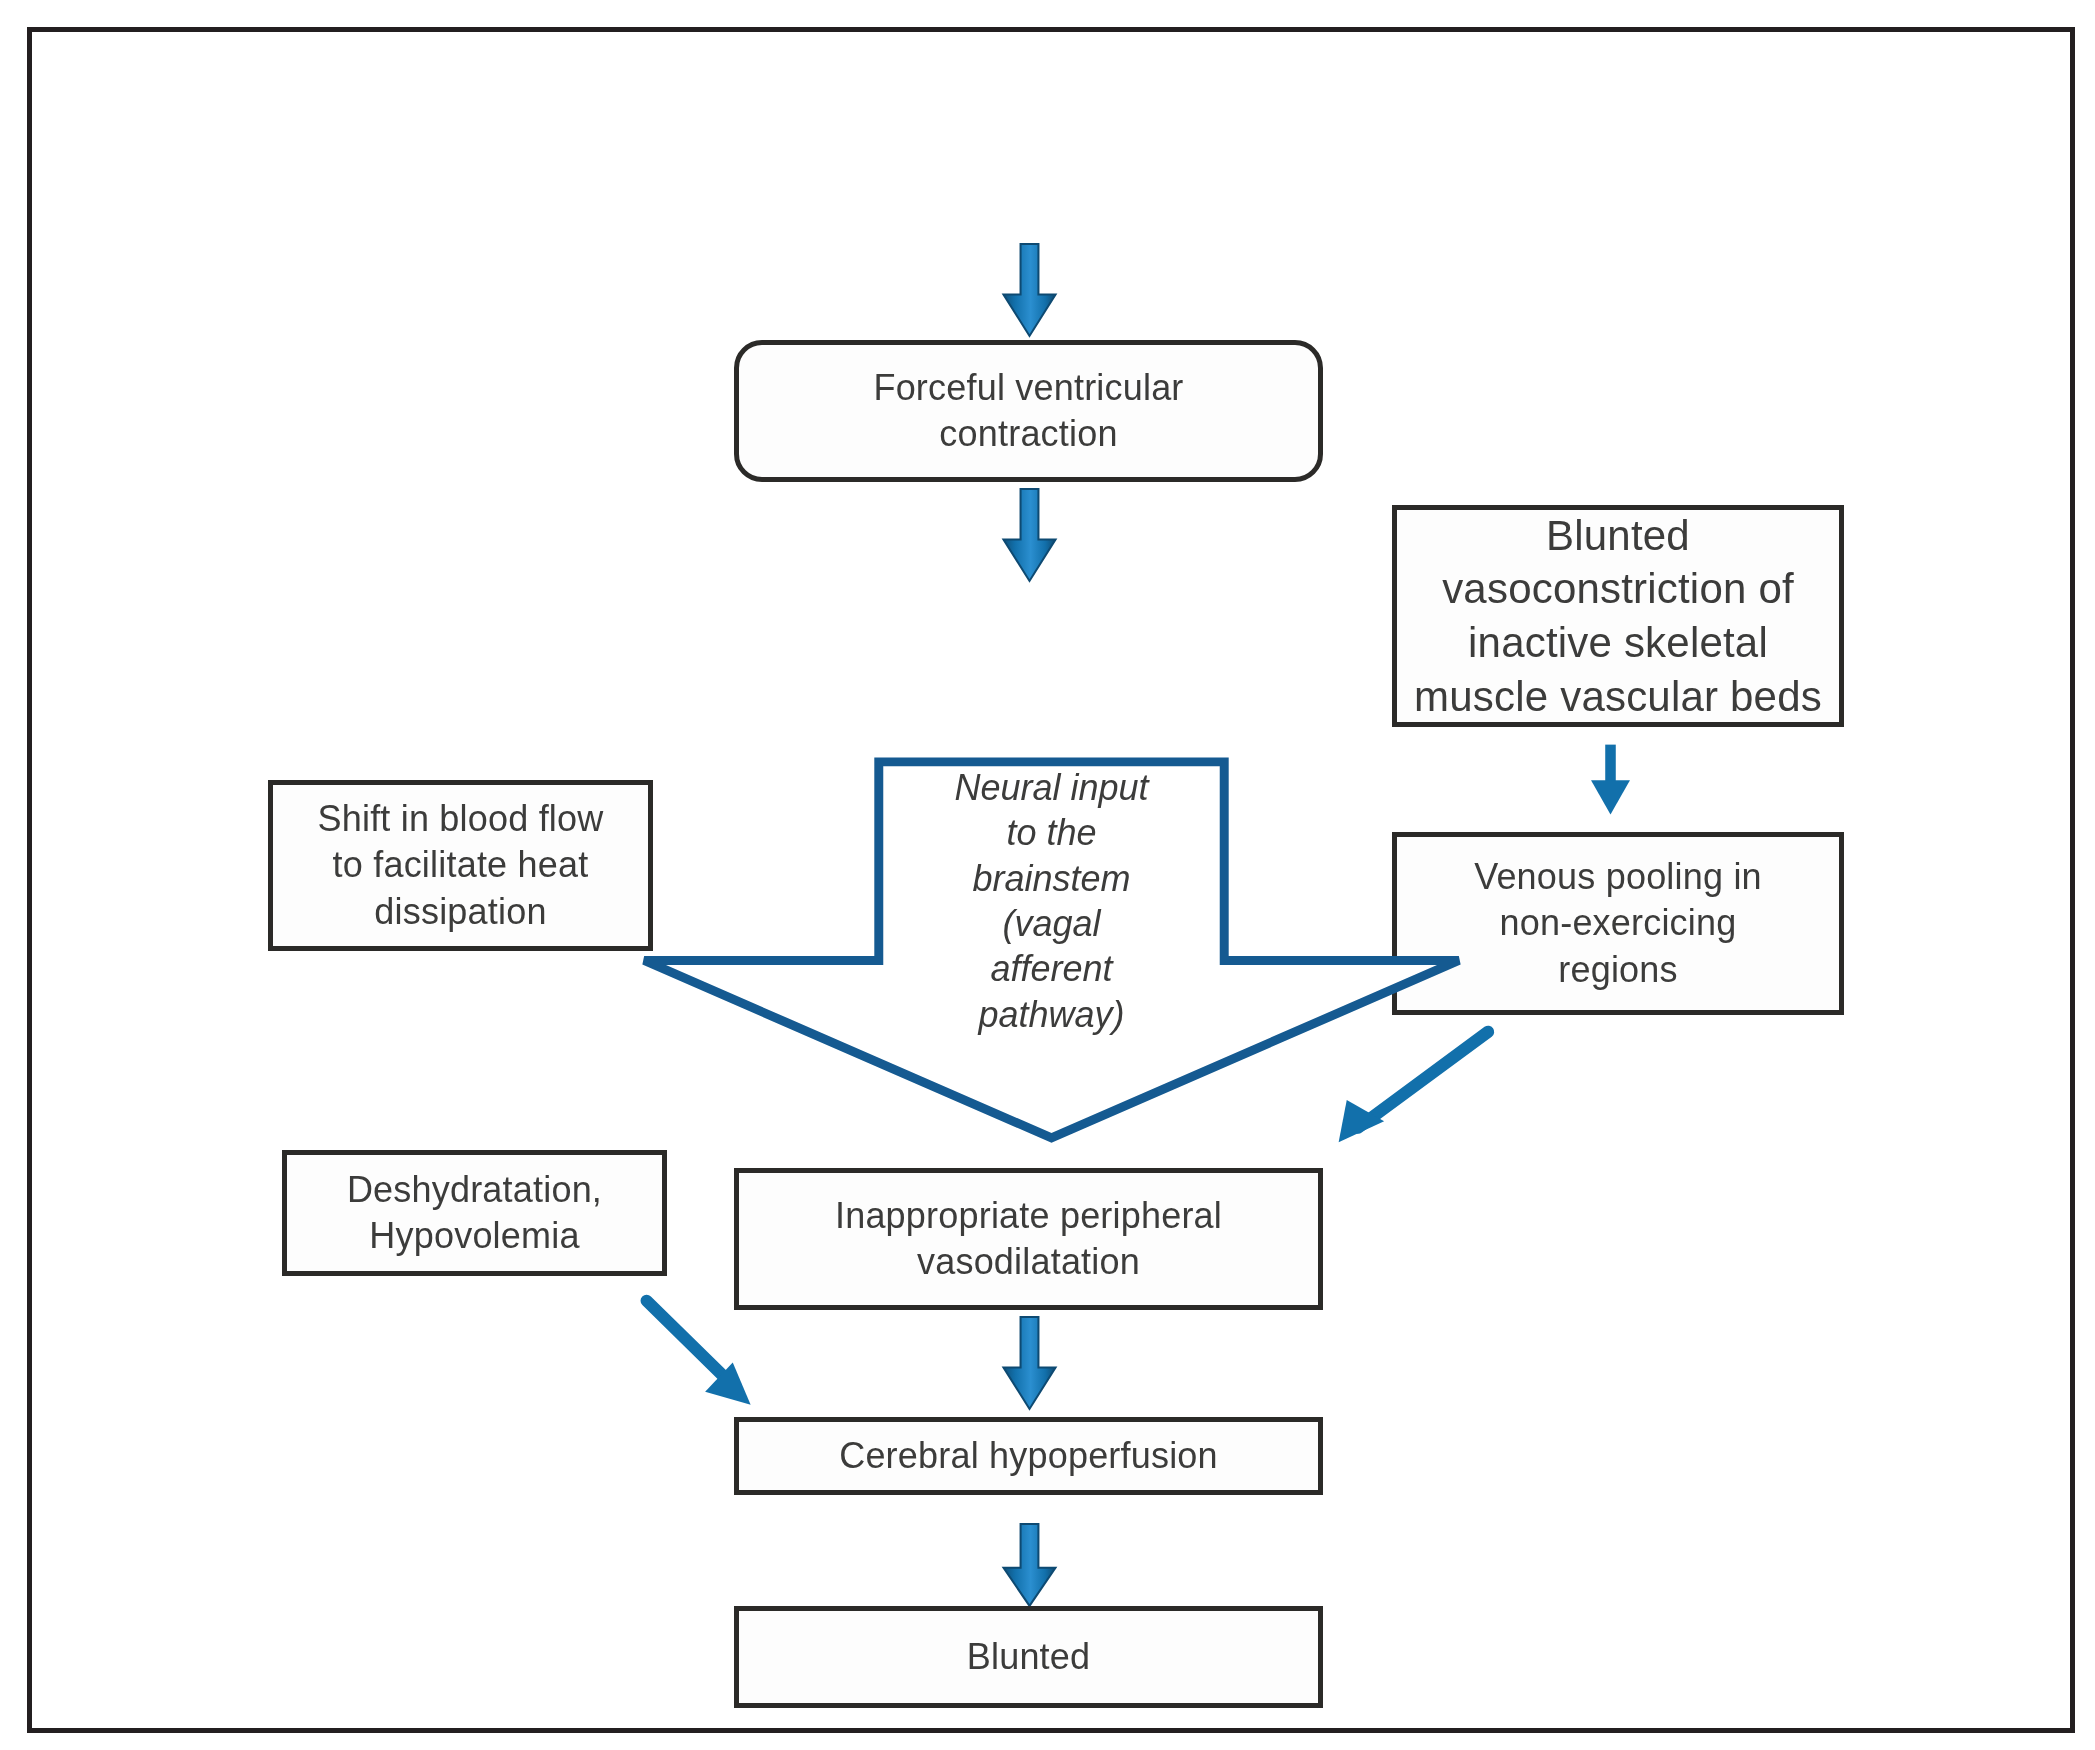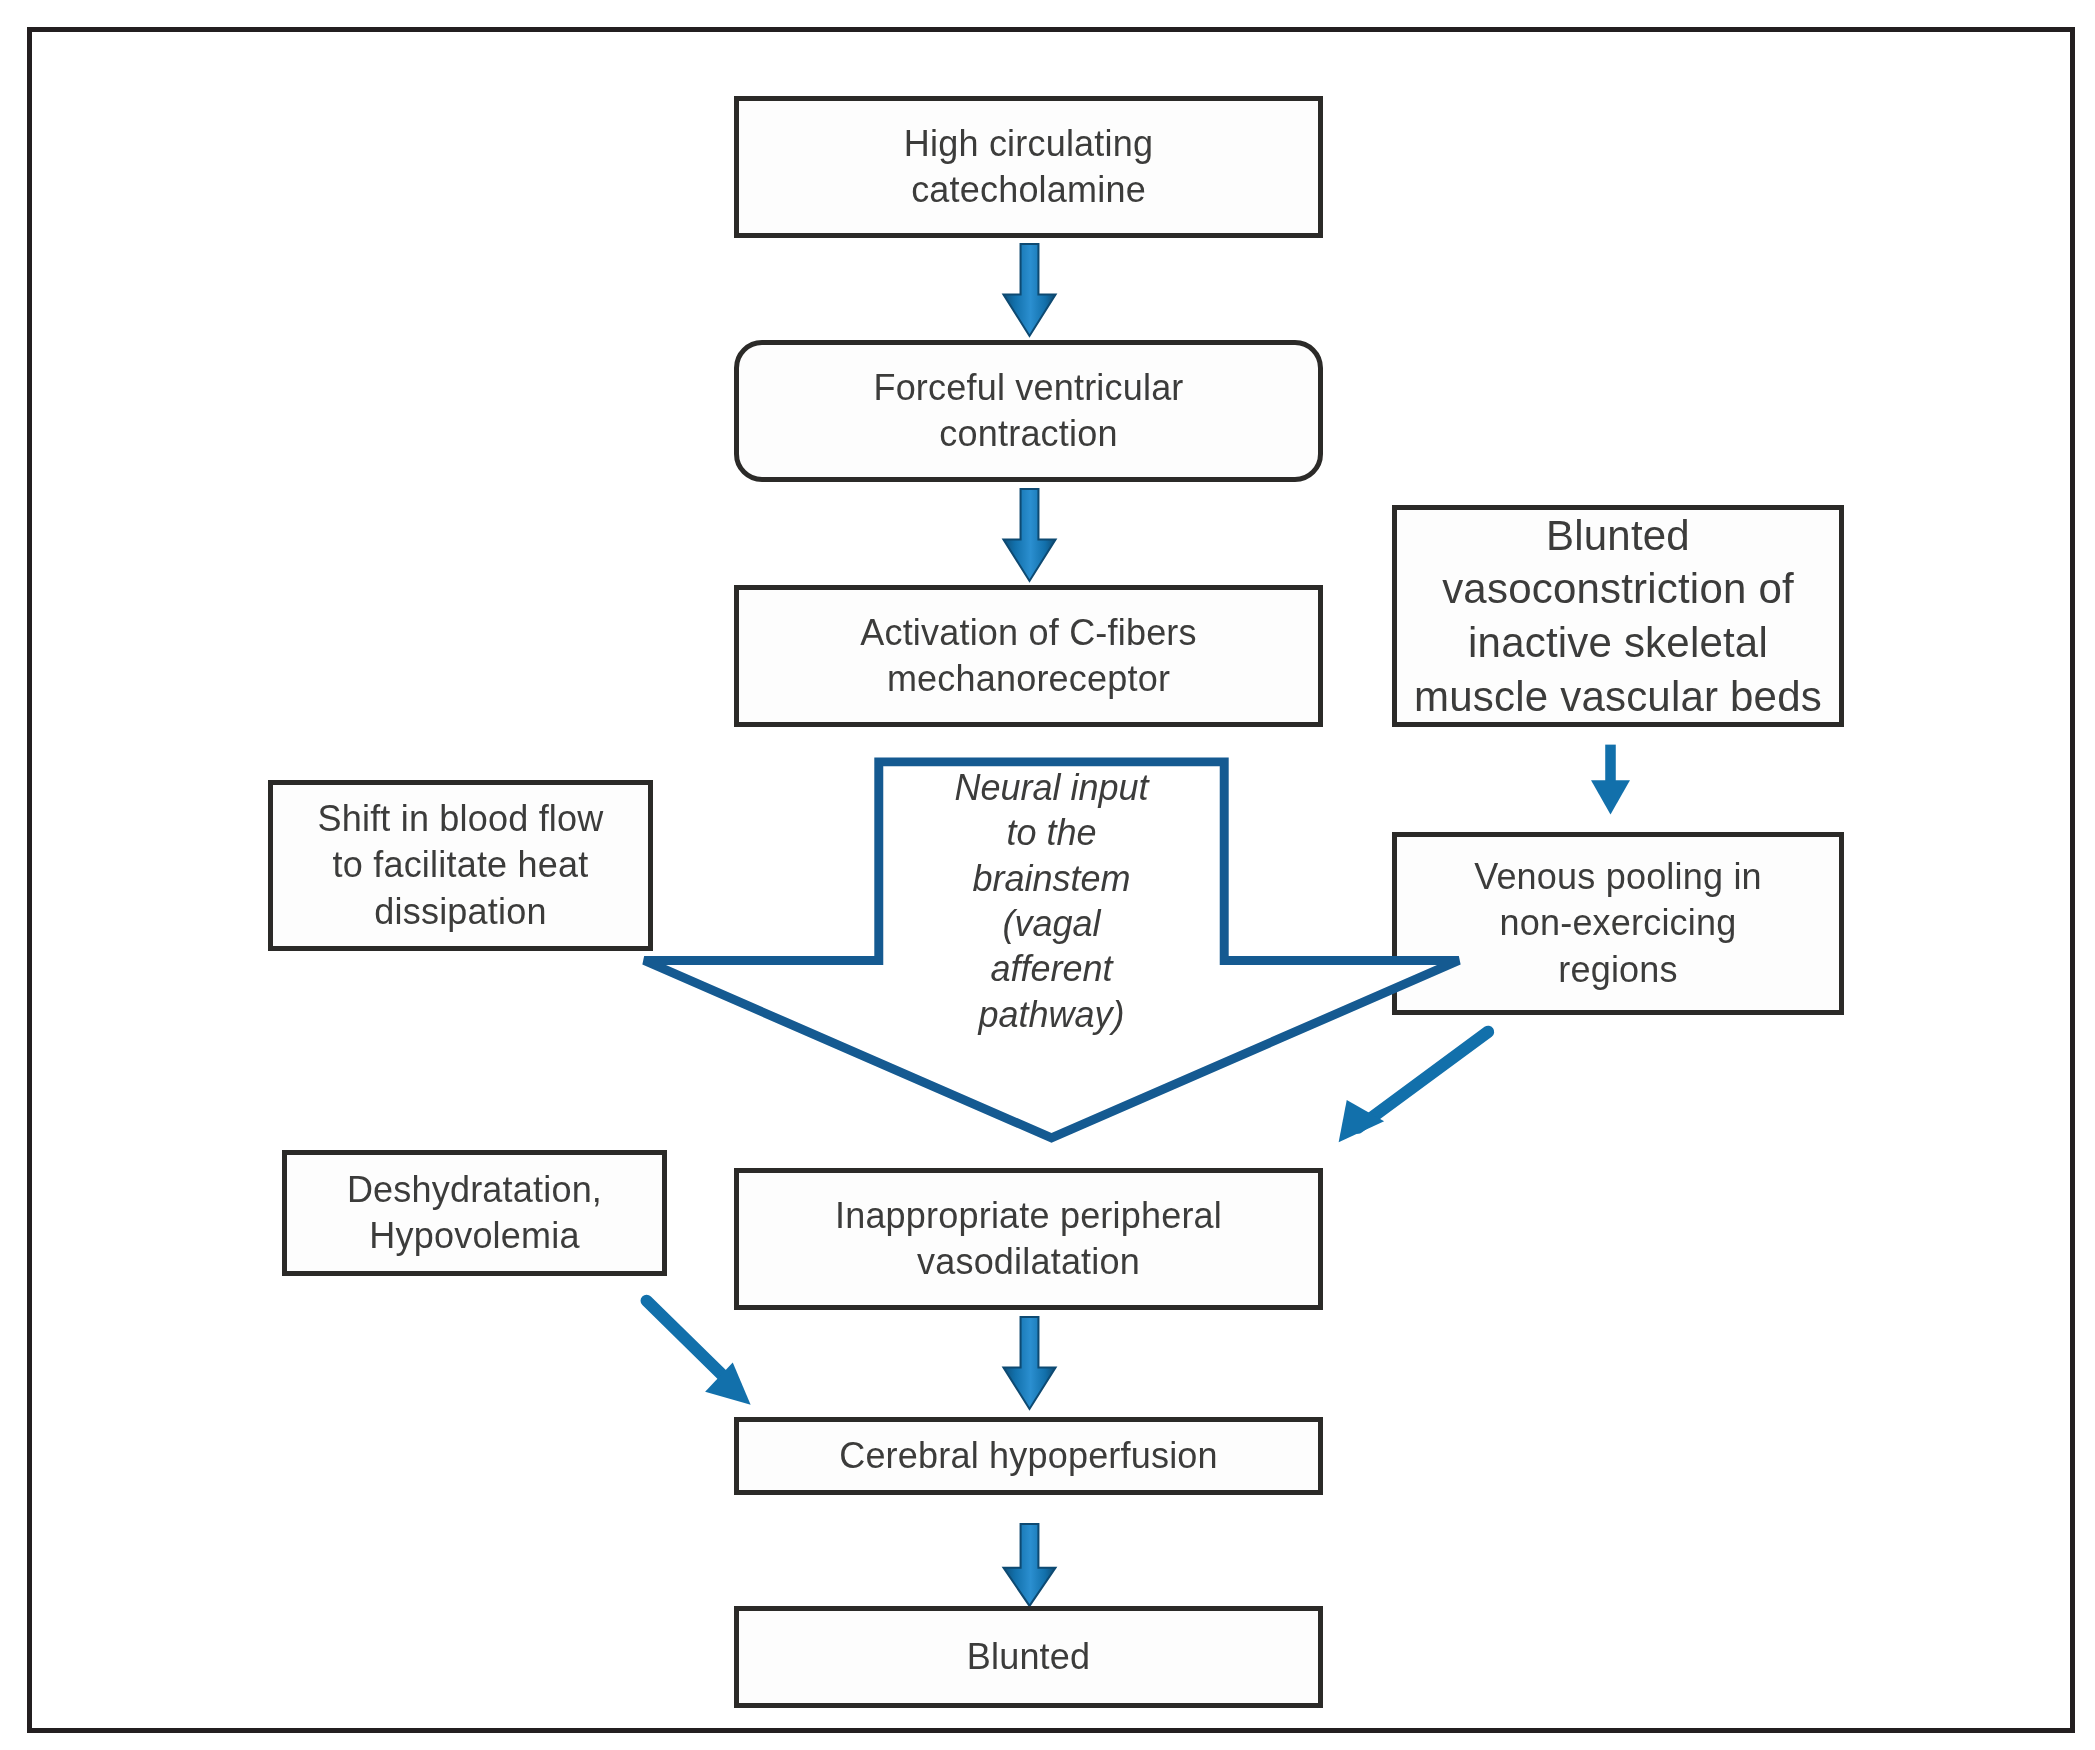--- a/index.html
+++ b/index.html
@@ -101,24 +101,20 @@
   
   .thin-arrow { position: absolute; }
   .thin-arrow svg { display: block; overflow: visible; }
 </style>
 </head>
 <body>
 
 <div id="canvas">
   <div id="figure-frame"></div>
 
-  <div class="node" style="left:734px; top:96px; width:589px; height:142px;">
-    <span class="label">High circulating
-catecholamine</span>
-  </div>
 
   <div class="fat-arrow" style="left:1000px; top:244px;">
     <svg width="59" height="96" viewBox="0 0 72 118">
       <defs>
         <linearGradient id="fg1" x1="0" y1="0" x2="1" y2="0">
           <stop offset="0%" stop-color="#0f4f79"></stop>
           <stop offset="22%" stop-color="#1270ab"></stop>
           <stop offset="52%" stop-color="#2b8fd0"></stop>
           <stop offset="80%" stop-color="#1270ab"></stop>
           <stop offset="100%" stop-color="#0e4a72"></stop>
@@ -132,24 +128,20 @@
     <span class="label">Forceful ventricular
 contraction</span>
   </div>
 
   <div class="fat-arrow" style="left:1000px; top:489px;">
     <svg width="59" height="96" viewBox="0 0 72 118">
       <polygon points="25,0 47,0 47,62 68,62 36,113 4,62 25,62" fill="url(#fg1)" stroke="#0e4a72" stroke-width="2.5"></polygon>
     </svg>
   </div>
 
-  <div class="node" style="left:734px; top:585px; width:589px; height:142px;">
-    <span class="label">Activation of  C-fibers
-mechanoreceptor</span>
-  </div>
 
   <div class="node" style="left:1392px; top:505px; width:452px; height:222px; font-size:42px;">
     <span class="label">Blunted
 vasoconstriction of
 inactive skeletal
 muscle vascular beds</span>
   </div>
 
   <div class="thin-arrow" style="left:1586px; top:743px;">
     <svg width="49" height="73" viewBox="0 0 60 90">

